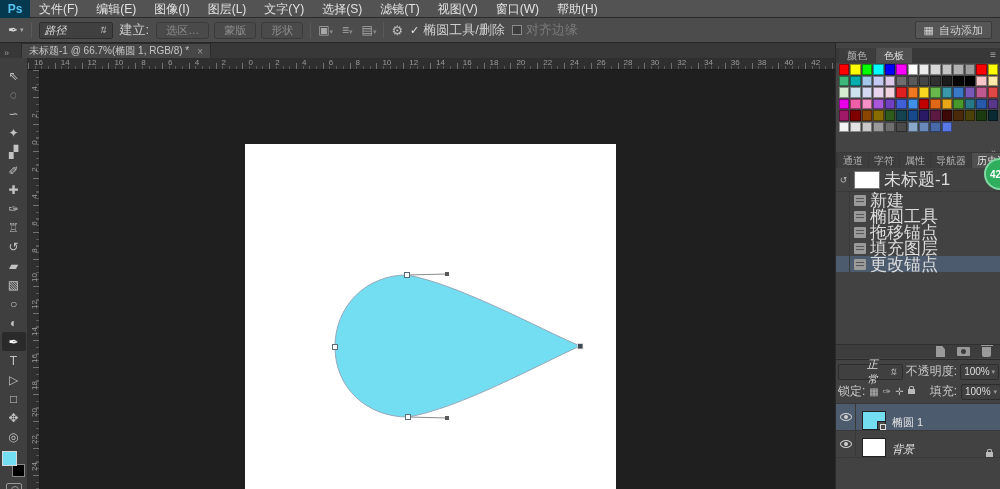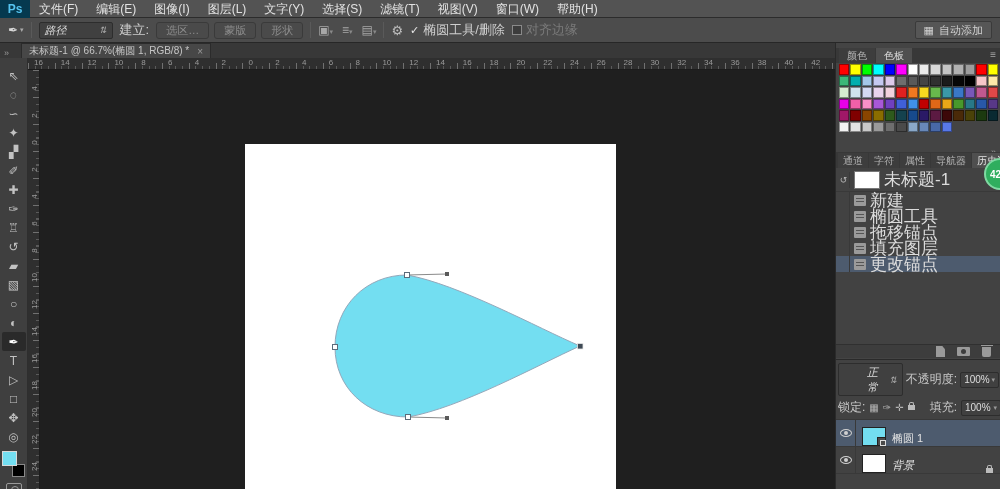--- a/index.html
+++ b/index.html
@@ -106,21 +106,21 @@
   .histfooter { position:absolute; left:0; bottom:0; width:165px; height:14px; background:#3d3d3d;
     border-top:1px solid #303030; display:flex; align-items:center; justify-content:flex-end; gap:12px; padding-right:10px; }
   .icon-newdoc { width:9px; height:11px; background:#9a9a9a; clip-path:polygon(0 0,70% 0,100% 30%,100% 100%,0 100%); }
   .icon-camera { width:13px; height:9px; background:#9a9a9a; border-radius:1px; position:relative; }
   .icon-camera::after { content:''; position:absolute; left:4px; top:2px; width:5px; height:5px; border-radius:50%; background:#3d3d3d; }
   .icon-trash { width:9px; height:10px; background:#9a9a9a; border-radius:0 0 2px 2px; position:relative; }
   .icon-trash::before { content:''; position:absolute; left:-1.5px; top:-2px; width:12px; height:1.5px; background:#9a9a9a; }
   
   .layers { position:absolute; left:0; top:316px; width:165px; height:130px; background:#424242; border-top:1px solid #2a2a2a; }
   .blendrow { display:flex; align-items:center; gap:3px; padding:3px 2px 2px 2px; }
-  .dd-blend { width:66px; height:33px;padding-left:28px; }
+  .dd-blend { width:66px; height:16px;padding-left:28px; }
   .small-label { font-size:12px; color:#c8c8c8; white-space:nowrap; }
   .valbox { width:40px; height:16px; background:#404040; border:1px solid #2d2d2d; border-radius:2px;
     display:flex; align-items:center; justify-content:space-between; padding:0 3px; font-size:10px; color:#ddd; }
   .valbox .caret { font-size:7px; color:#999; }
   .lockrow { display:flex; align-items:center; gap:4px; padding:1px 0 3px 2px; border-bottom:1px solid #383838; }
   .lockicons { display:flex; gap:4px; color:#b4b4b4; font-size:10px; align-items:center; }
   .layerrow { display:flex; align-items:flex-end; height:27px; border-bottom:1px solid #393939; }
   .layerrow.selected { background:#4d5b6e; }
   .eyecell { width:20px; height:27px; border-right:1px solid #393939; display:flex; align-items:center; justify-content:center; flex:none; }
   .eye { width:12px; height:8px; border:1px solid #cfcfcf; border-radius:50%; position:relative; }

